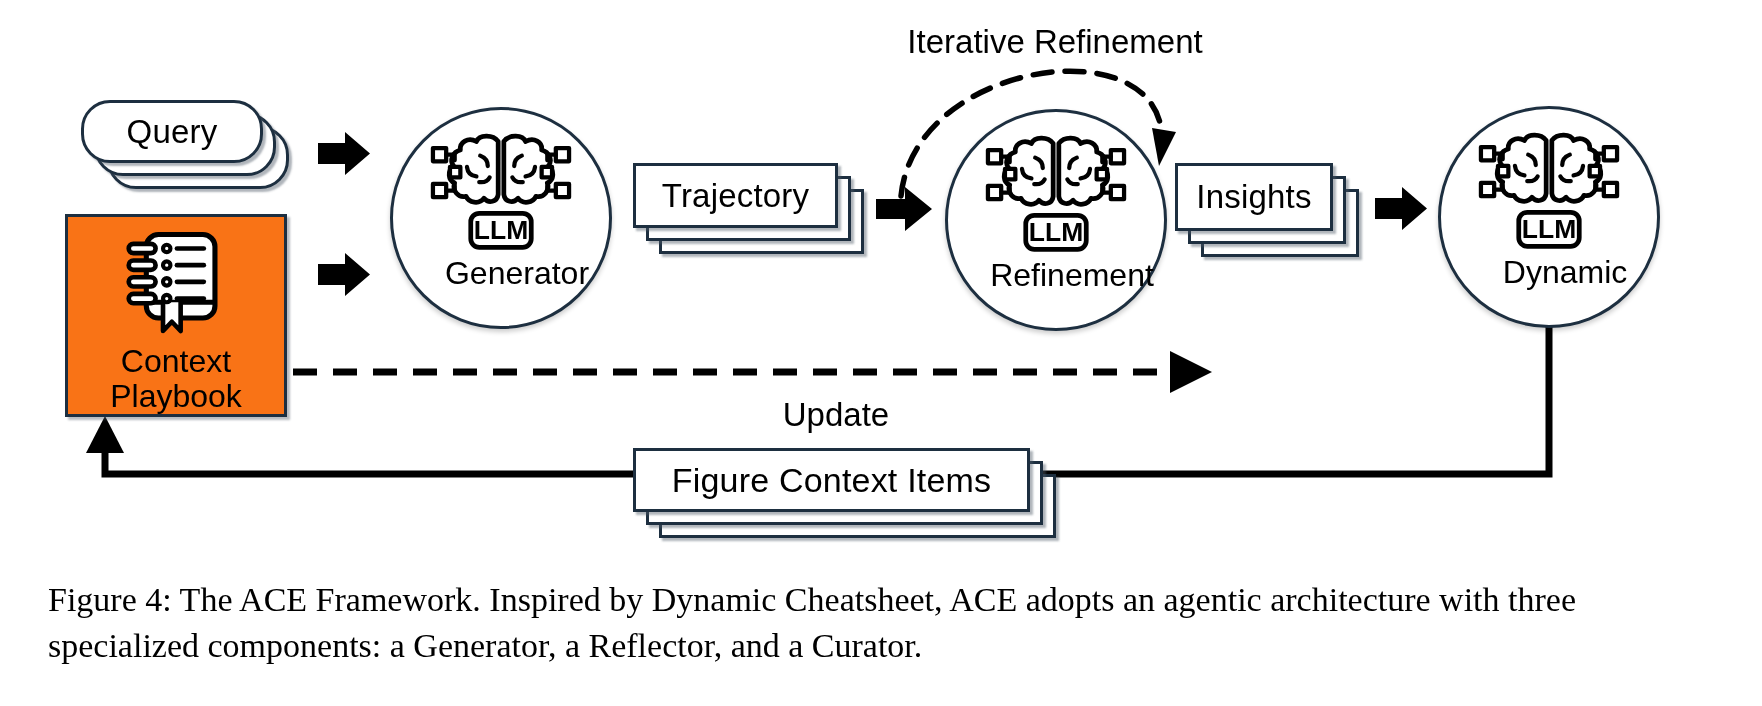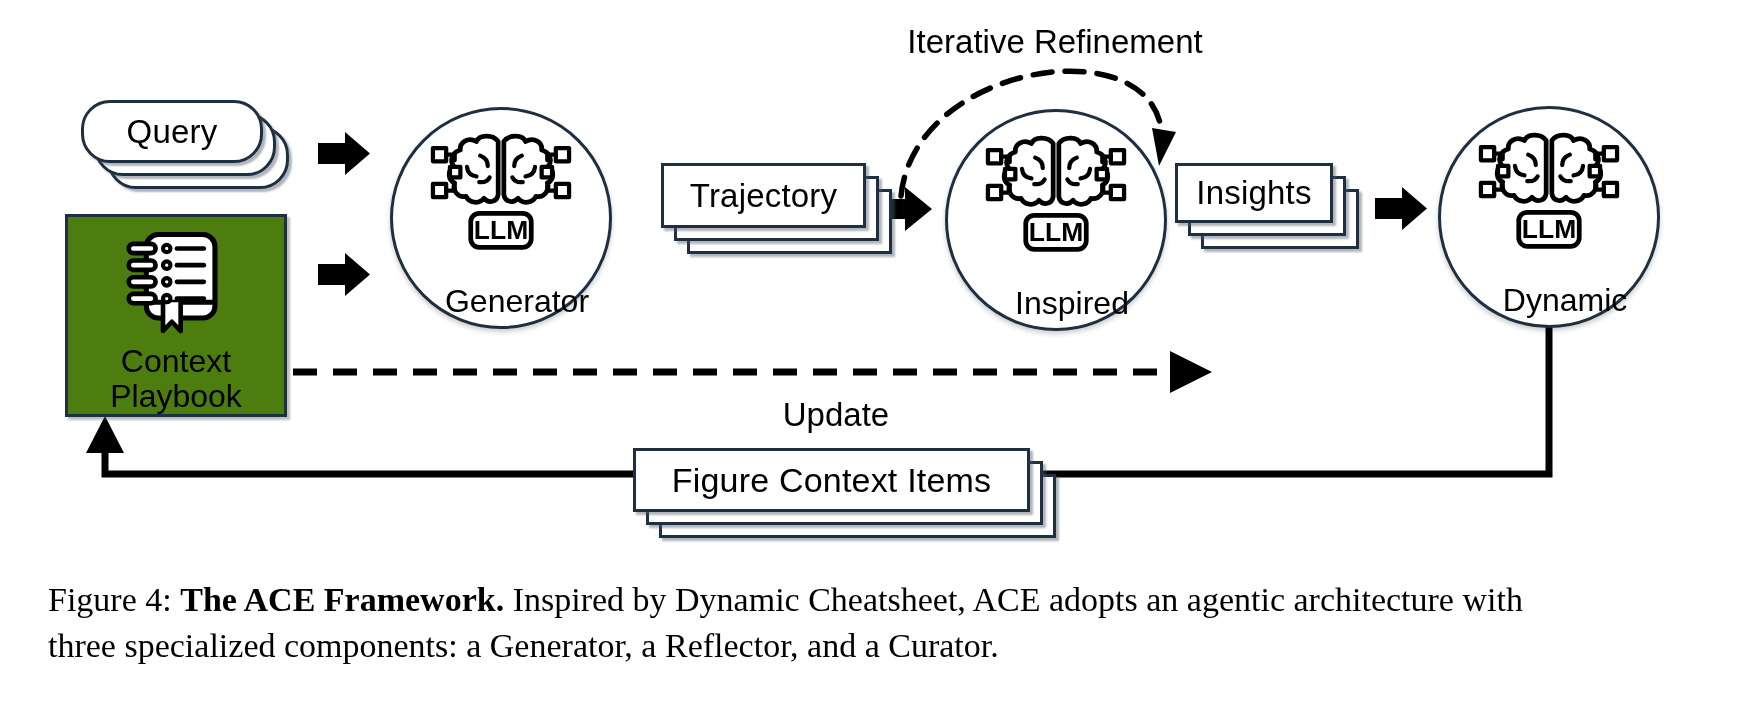--- a/index.html
+++ b/index.html
@@ -7,48 +7,48 @@
           font-family:"Liberation Sans",sans-serif;color:#000;}
   
   #wires{position:absolute;left:0;top:0;width:1762px;height:706px;z-index:1;}
   
   .stack{position:absolute;z-index:2;}
   .card{position:absolute;background:#fff;border:3px solid #1d2f40;
         box-shadow:3px 3px 2px rgba(80,92,104,.45);box-sizing:border-box;}
   .card.front{display:flex;align-items:center;justify-content:center;}
   .stack-label{font-size:33px;letter-spacing:.2px;white-space:nowrap;}
   .stack.query  .card{width:182px;height:63px;border-radius:29px;}
-  .stack.trajectory .card{width:205px;height:65px;margin-left:28px;}
-  .stack.insights .card{width:158px;height:60px;}
+  .stack.trajectory .card{width:205px;height:65px;}
+  .stack.insights .card{width:158px;height:68px;}
   .stack.delta .card{width:397px;height:64px;}
   .card.l2{left:13px;top:13px;}
   .card.l3{left:26px;top:26px;}
   .card.front{left:0;top:0;z-index:3;}
   
   .circle-node{position:absolute;width:222px;height:222px;border-radius:50%;
                border:3px solid #1d2f40;background:#fff;z-index:2;box-sizing:border-box;
                display:flex;flex-direction:column;align-items:center;padding-top:22px;
-               box-shadow:0 3px 5px rgba(0,0,0,.20);gap:28px;}
+               box-shadow:0 3px 5px rgba(0,0,0,.20);}
   .circle-node .brain{width:142px;height:121px;}
   .node-label{font-size:32px;margin-top:2px;margin-left:32px;}
   
   .playbook{position:absolute;left:65px;top:214px;width:222px;height:203px;
-            border:3px solid #1d2f40;background:#4d7c0f;z-index:2;box-sizing:border-box;
+            border:3px solid #1d2f40;background:#f97316;z-index:2;box-sizing:border-box;
             box-shadow:3px 3px 2px rgba(80,92,104,.4);
             display:flex;flex-direction:column;align-items:center;padding-top:12px;}
   .playbook .book{width:116px;height:116px;}
   .playbook-label{font-size:32px;line-height:35px;text-align:center;margin-top:0px;}
   
   .annot{position:absolute;z-index:4;font-size:33px;text-align:center;white-space:nowrap;}
   #iterative-refinement{left:905px;top:23px;width:300px;}
   #update-label{left:736px;top:396px;width:200px;}
   
   #caption{position:absolute;left:48px;top:577px;width:1530px;z-index:2;
            font-family:"Liberation Serif",serif;font-size:34px;line-height:46px;color:#000;}
-  #caption .bold{font-weight:bold;}
+  #caption .bold{font-weight:normal;}
   svg text{font-family:"Liberation Sans",sans-serif;}
 </style>
 </head>
 <body>
 
 <div id="figure">
 
   <svg width="0" height="0" style="position:absolute" aria-hidden="true">
     <defs>
       <symbol id="brainart" viewBox="0 0 150 128">
@@ -154,21 +154,21 @@
     <div class="card front">
       <span class="stack-label">Trajectory</span>
     </div>
   </div>
 
   <div class="circle-node" style="left:945px;top:109px">
     <svg class="brain" viewBox="0 0 150 128">
       <use href="#brainart"></use>
       <text x="75" y="113" text-anchor="middle" font-size="28" font-weight="bold">LLM</text>
     </svg>
-    <div class="node-label">Inspired</div>
+    <div class="node-label">Refinement</div>
   </div>
 
   <div class="stack insights" style="left:1175px;top:163px">
     <div class="card l3"></div>
     <div class="card l2"></div>
     <div class="card front">
       <span class="stack-label">Insights</span>
     </div>
   </div>
 

